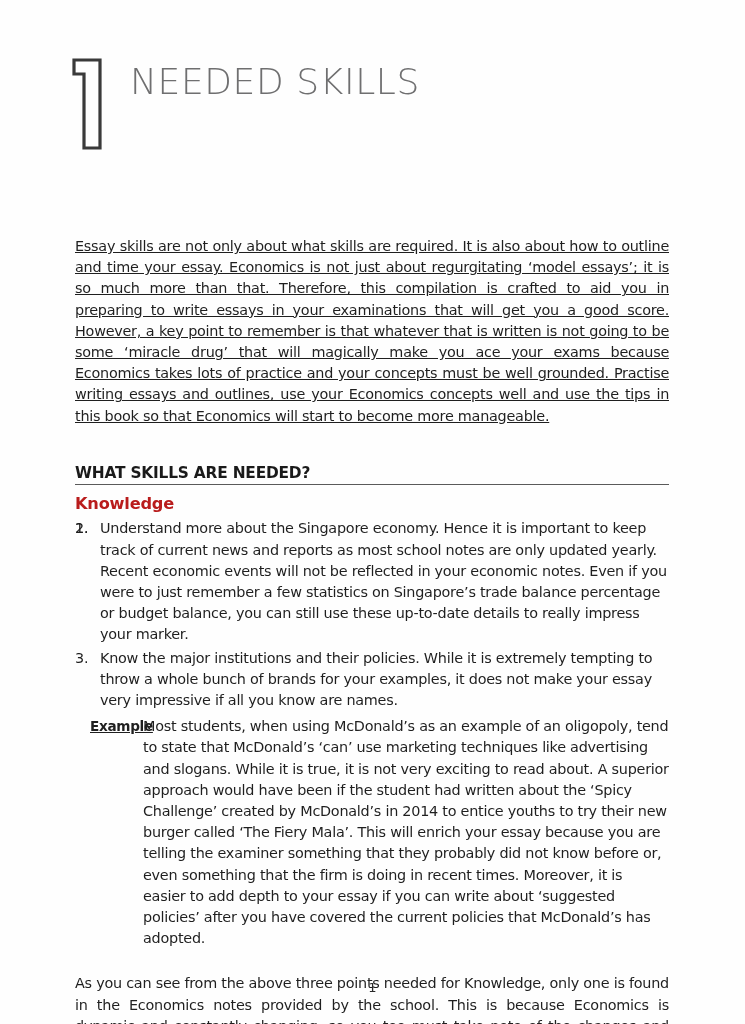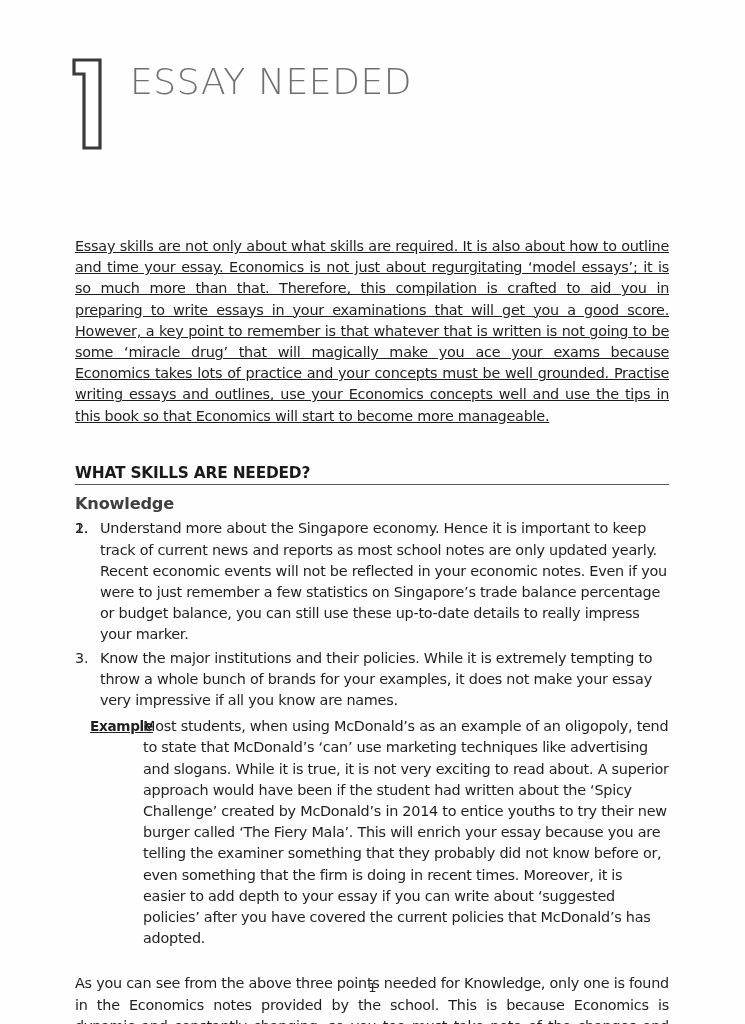--- a/index.html
+++ b/index.html
@@ -91,21 +91,21 @@
     height: 1.5px;
     background: #5a5a5a;
     margin: 1px 0 9px 0;
   }
   h3.sub-heading {
     margin: 0 0 5px 0;
     font-family: "DejaVu Sans", sans-serif;
     font-size: 16.2px;
     font-weight: 600;
     letter-spacing: -0.2px;
-    color: #404040;
+    color: #b91c1c;
   }
 
   ol.skills-list {
     margin: 0;
     padding: 0;
     list-style: none;
     counter-reset: skillnum;
   }
   ol.skills-list > li {
     position: relative;
@@ -175,21 +175,21 @@
 <body>
 
 <div class="page">
 
   <div class="chapter-header">
     <div class="chapter-number-wrap">
       <svg width="46" height="96" viewBox="0 0 46 96" aria-hidden="true">
         <path d="M4 4 H30 V92 H14 V18 H4 Z" fill="#ffffff" stroke="#3a3a3a" stroke-width="3.2" stroke-linejoin="miter"></path>
       </svg>
     </div>
-    <div class="chapter-title">ESSAY NEEDED</div>
+    <div class="chapter-title">NEEDED SKILLS</div>
   </div>
 
   <div class="content">
 
     <p class="intro">Essay skills are not only about what skills are required. It is also about how to outline and time your essay. Economics is not just about regurgitating ‘model essays’; it is so much more than that. Therefore, this compilation is crafted to aid you in preparing to write essays in your examinations that will get you a good score. However, a key point to remember is that whatever that is written is not going to be some ‘miracle drug’ that will magically make you ace your exams because Economics takes lots of practice and your concepts must be well grounded. Practise writing essays and outlines, use your Economics concepts well and use the tips in this book so that Economics will start to become more manageable.</p>
 
     <div class="section-block">
       <h2 class="section-heading">WHAT SKILLS ARE NEEDED?</h2>
       <div class="section-rule"></div>
       <h3 class="sub-heading">Knowledge</h3>

